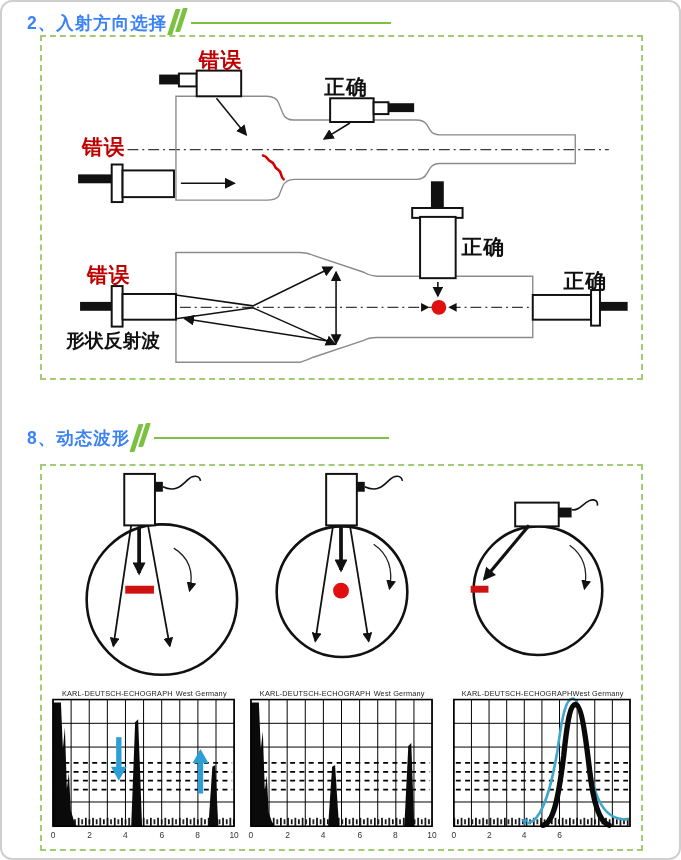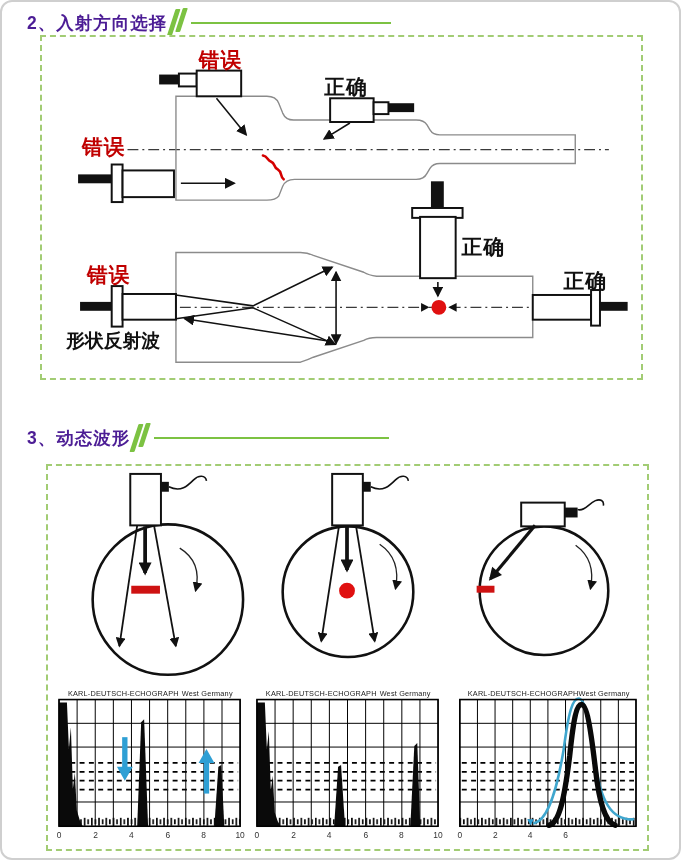--- a/index.html
+++ b/index.html
@@ -1,20 +1,20 @@
 <!DOCTYPE html>
 <html><head>
 <meta charset="utf-8">
 <style>
   html,body{margin:0;padding:0;background:#fff;}
   .page{position:relative;width:681px;height:860px;box-sizing:border-box;
         border:2px solid #cfcfcf;border-radius:12px;overflow:hidden;background:#fff;
         font-family:"Liberation Sans",sans-serif;}
   .sec-title{position:absolute;display:flex;align-items:center;height:32px;}
-  .sec-title-text{color:#4c1d95;font-size:17.5px;font-weight:bold;letter-spacing:1px;white-space:nowrap;}
+  .sec-title-text{color:#3b82f6;font-size:17.5px;font-weight:bold;letter-spacing:1px;white-space:nowrap;}
   .slash{display:inline-block;width:5px;height:28px;background:#7CC242;transform:skewX(-18deg);
          margin-left:4px;border-radius:1px;}
   .slash.s2{margin-left:3px;height:24px;margin-top:-6px;}
   .rule{height:2.5px;background:#7CC242;margin-left:7px;}
   .dashed-box{position:absolute;box-sizing:border-box;border:2px dashed #A2CC74;background:#fff;}
   .dashed-box svg{position:absolute;left:0;top:0;width:100%;height:100%;}
   
   .wp{fill:none;stroke:#8b8b8b;stroke-width:1.4px;}
   .cl{fill:none;stroke:#3a3a3a;stroke-width:1.2px;stroke-dasharray:11 4 2 4;}
   .beam{fill:none;stroke:#111;stroke-width:1.6px;}
@@ -125,27 +125,27 @@
           <rect class="probe-w" x="533" y="294" width="59" height="25"></rect>
           <rect class="probe-w" x="592" y="289" width="9" height="36"></rect>
           <rect class="probe-b" x="601" y="301" width="28" height="9"></rect>
         </g>
         <text class="lbl-black" x="564" y="287">正确</text>
       </g>
     </svg>
   </div>
 
   <div class="sec-title" style="left:25px;top:420px;">
-    <span class="sec-title-text">3、动态波形</span>
+    <span class="sec-title-text">8、动态波形</span>
     <span class="slash"></span>
       <span class="slash s2"></span>
     <span class="rule" style="width:235px;"></span>
   </div>
 
-  <div class="dashed-box" style="left:44px;top:462px;width:603px;height:387px;">
+  <div class="dashed-box" style="left:38px;top:462px;width:603px;height:387px;">
     <svg viewBox="38 462 603 387">
       <defs>
         <marker id="m-b" viewBox="0 0 10 10" refX="8.5" refY="5" markerWidth="10" markerHeight="10" orient="auto-start-reverse" markerUnits="userSpaceOnUse">
           <path d="M0,0 L10,5 L0,10 Z" fill="#111"></path>
         </marker>
         <marker id="m-t" viewBox="0 0 10 10" refX="8" refY="5" markerWidth="14" markerHeight="13" orient="auto" markerUnits="userSpaceOnUse">
           <path d="M0,0 L10,5 L0,10 Z" fill="#111"></path>
         </marker>
         <pattern id="grass" width="7.3" height="8" patternUnits="userSpaceOnUse">
           <rect x="0" y="0" width="1.7" height="8" fill="#0a0a0a"></rect>

